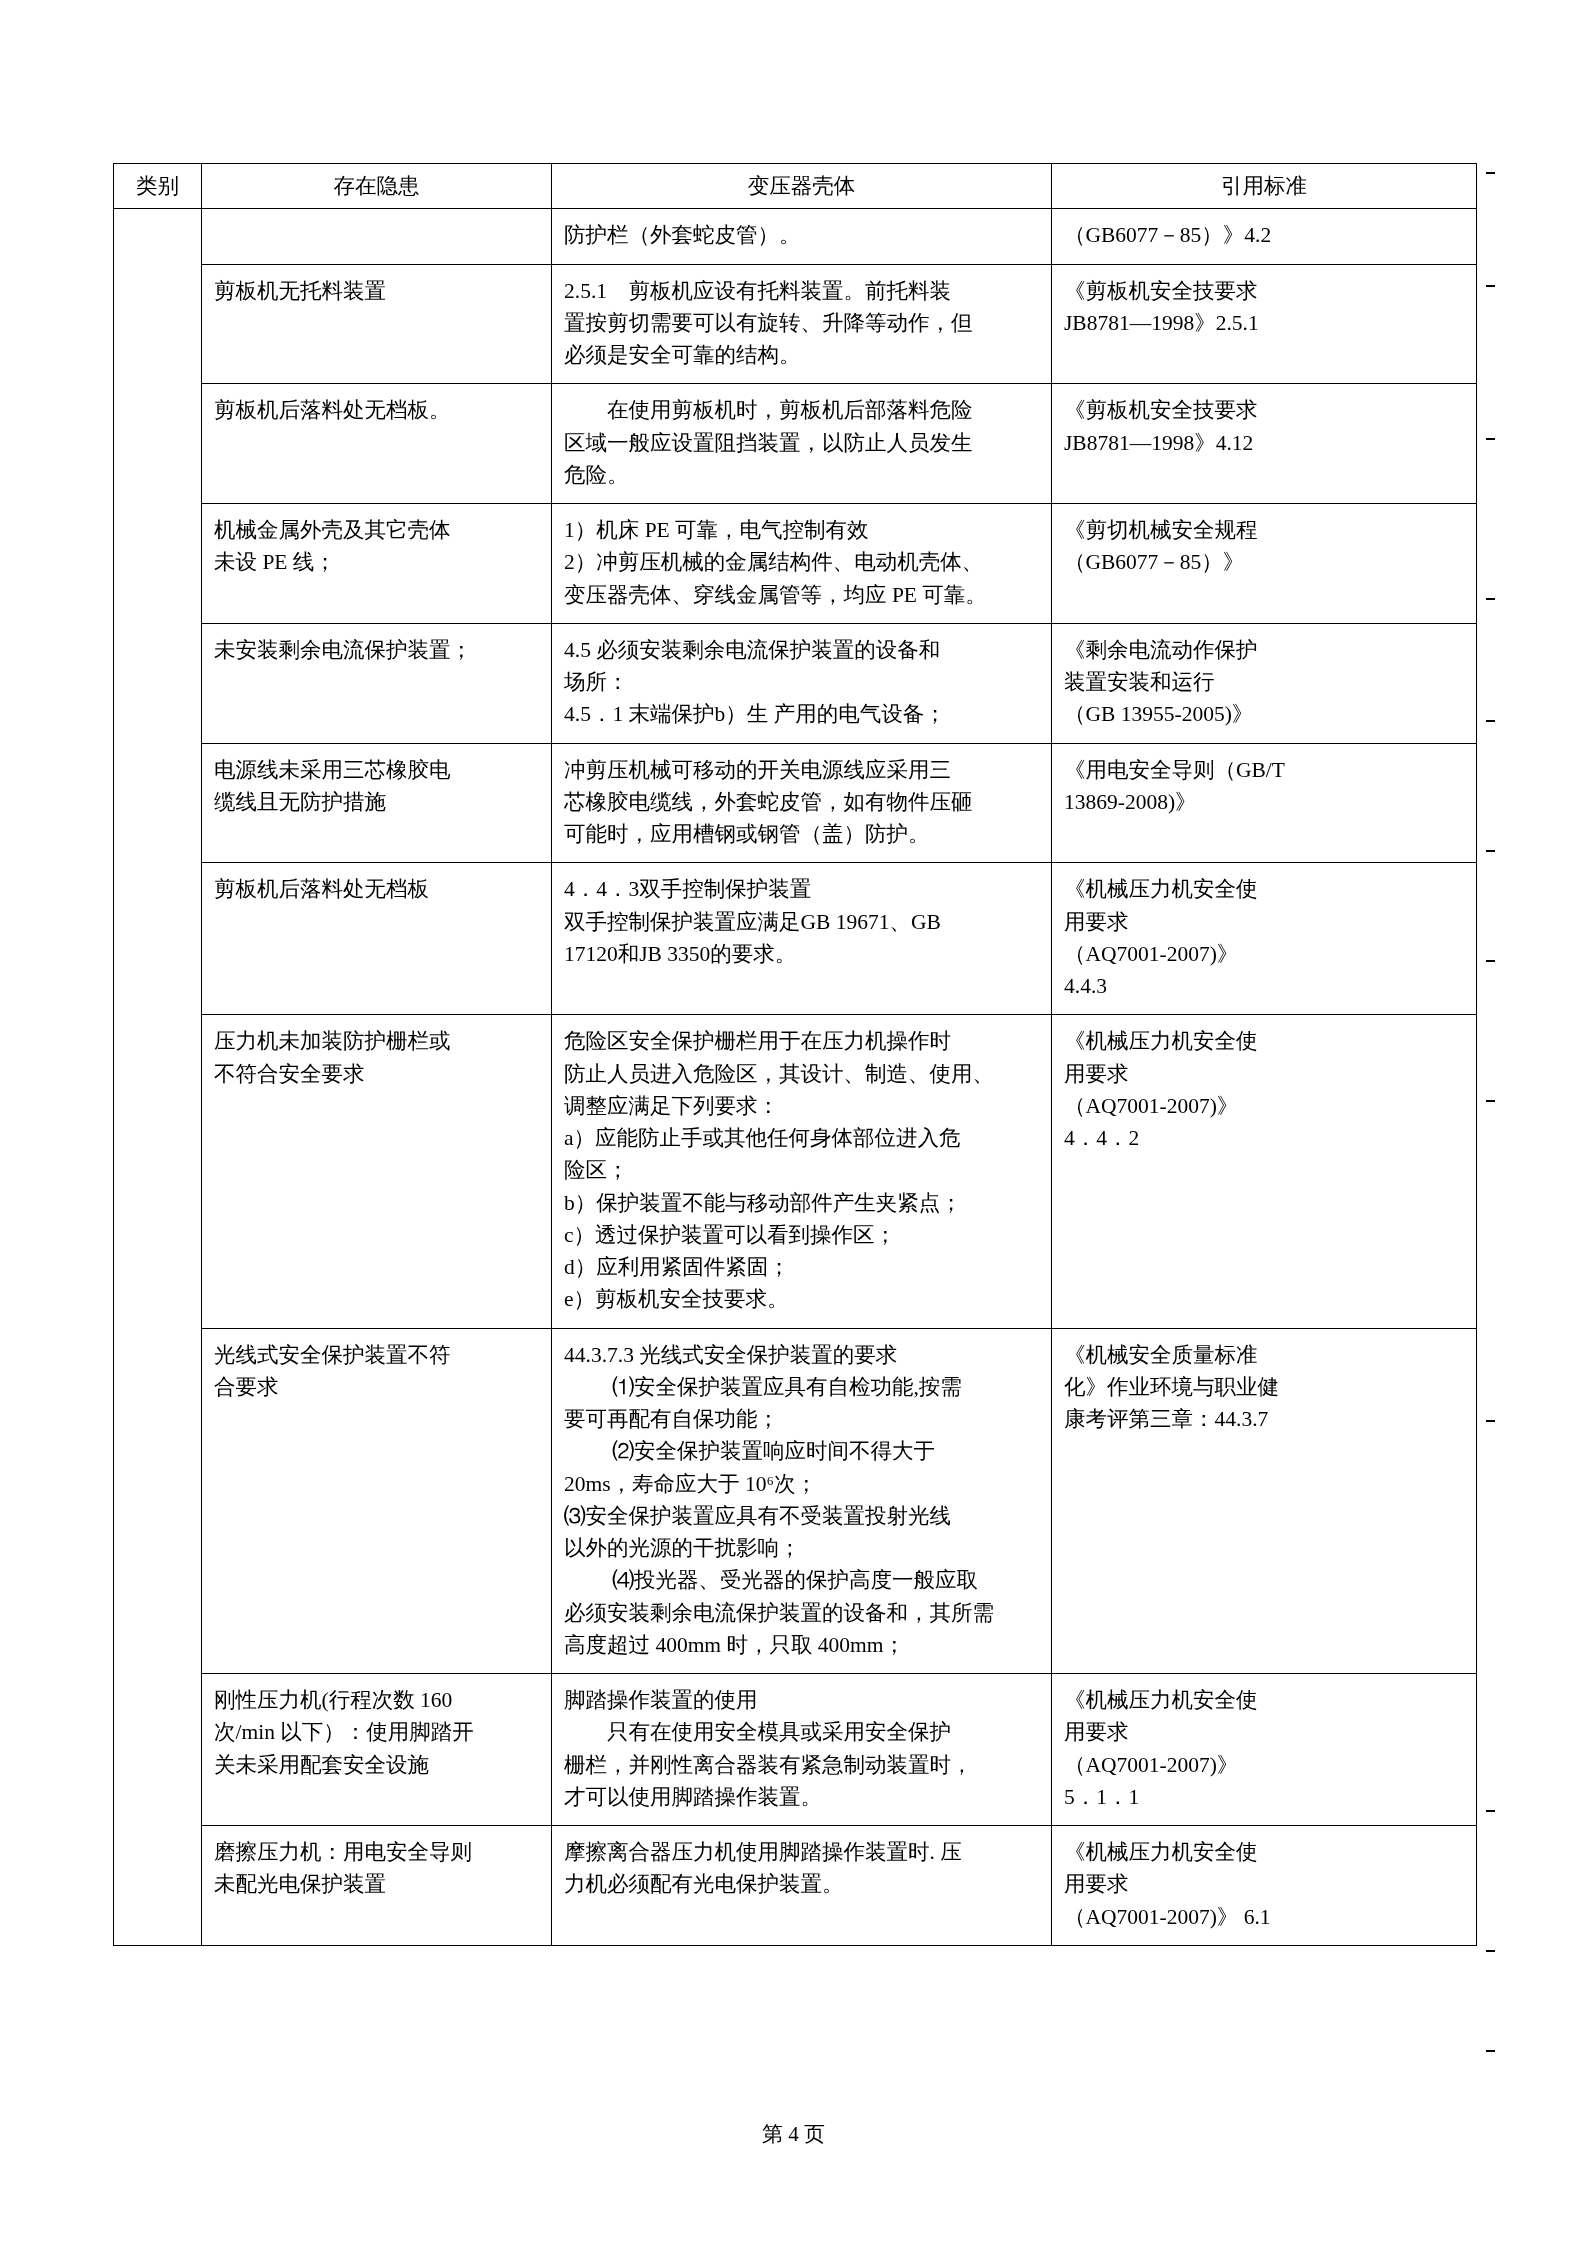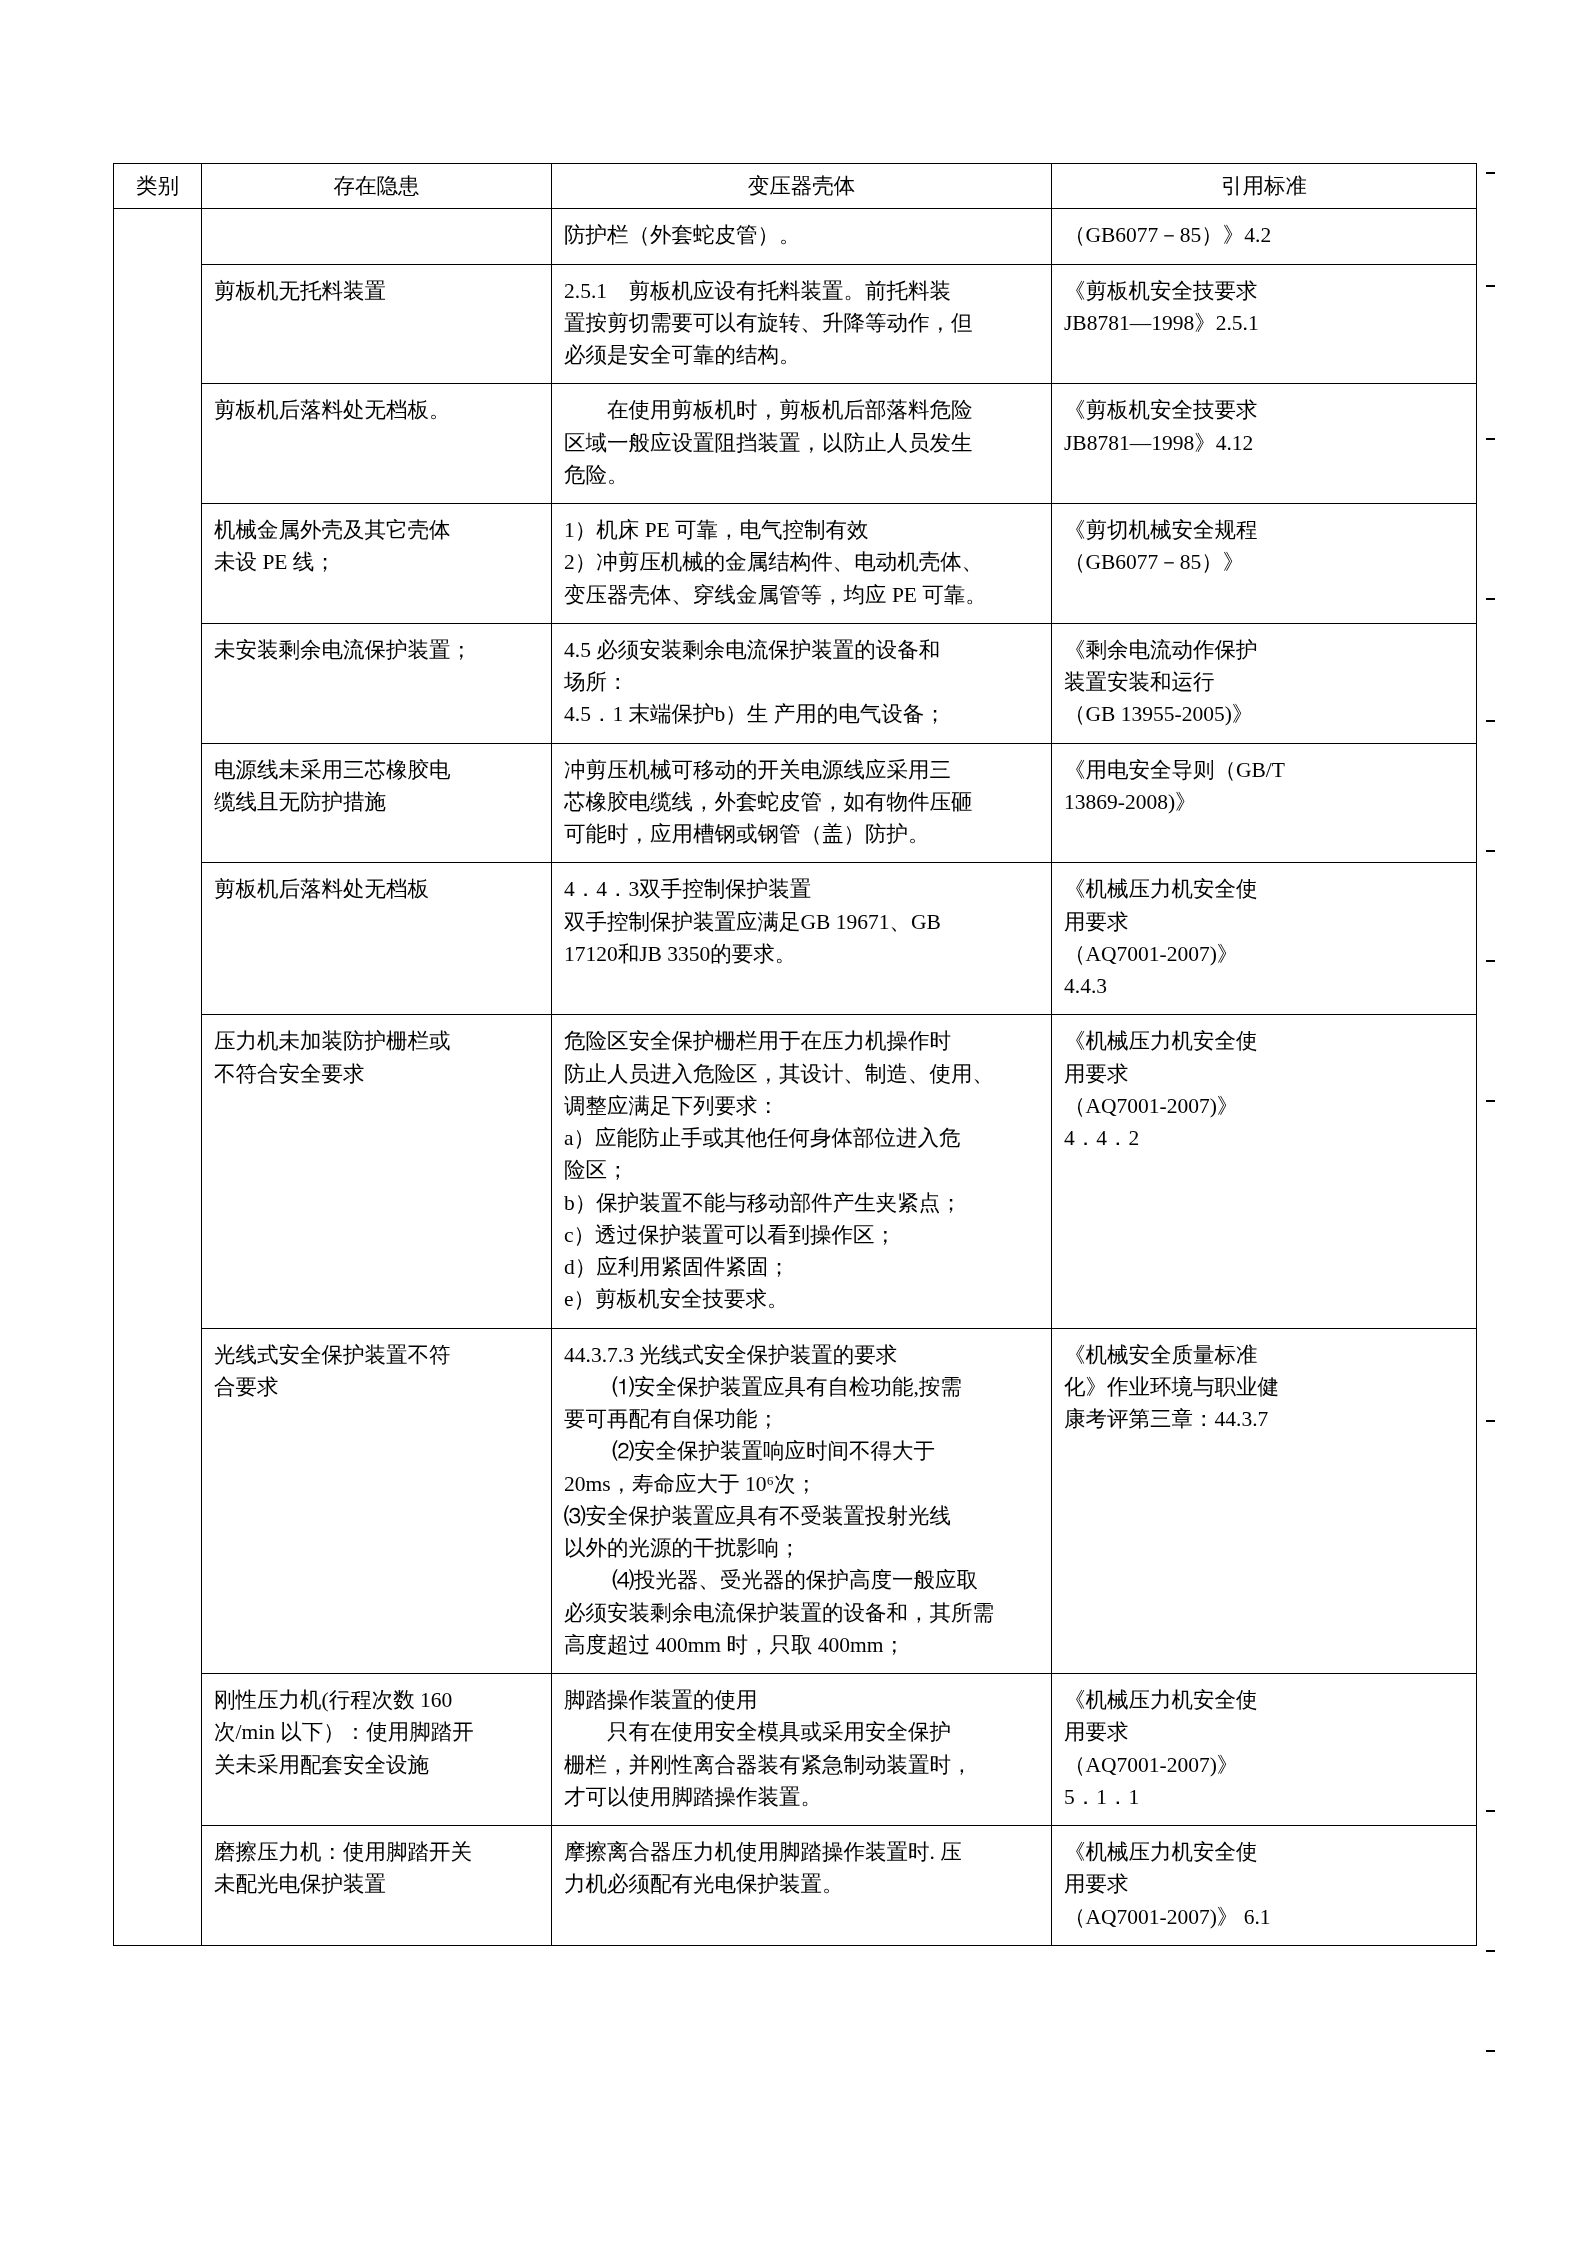--- a/index.html
+++ b/index.html
@@ -259,36 +259,37 @@
           </td>
           <td class="cell-std vcenter">
             <span class="line">《机械压力机安全使</span>
             <span class="line">用要求</span>
             <span class="line">（AQ7001-2007)》</span>
             <span class="line">5．1．1</span>
           </td>
         </tr>
         <tr>
           <td class="cell-haz vcenter">
-            <span class="line">磨擦压力机：使用脚踏开关</span>
+            <span class="line">磨擦压力机：用电安全导则</span>
             <span class="line">未配光电保护装置</span>
           </td>
           <td class="cell-meas">
             <span class="line">摩擦离合器压力机使用脚踏操作装置时. 压</span>
             <span class="line">力机必须配有光电保护装置。</span>
           </td>
           <td class="cell-std vcenter">
             <span class="line">《机械压力机安全使</span>
             <span class="line">用要求</span>
             <span class="line">（AQ7001-2007)》 6.1</span>
           </td>
         </tr>
       </tbody>
   </table>
 
+  <div class="footer">第 4 页</div>
 
   <div class="tick" style="top:152px;"></div>
   <div class="tick" style="top:265px;"></div>
   <div class="tick" style="top:418px;"></div>
   <div class="tick" style="top:578px;"></div>
   <div class="tick" style="top:700px;"></div>
   <div class="tick" style="top:830px;"></div>
   <div class="tick" style="top:940px;"></div>
   <div class="tick" style="top:1080px;"></div>
   <div class="tick" style="top:1400px;"></div>

